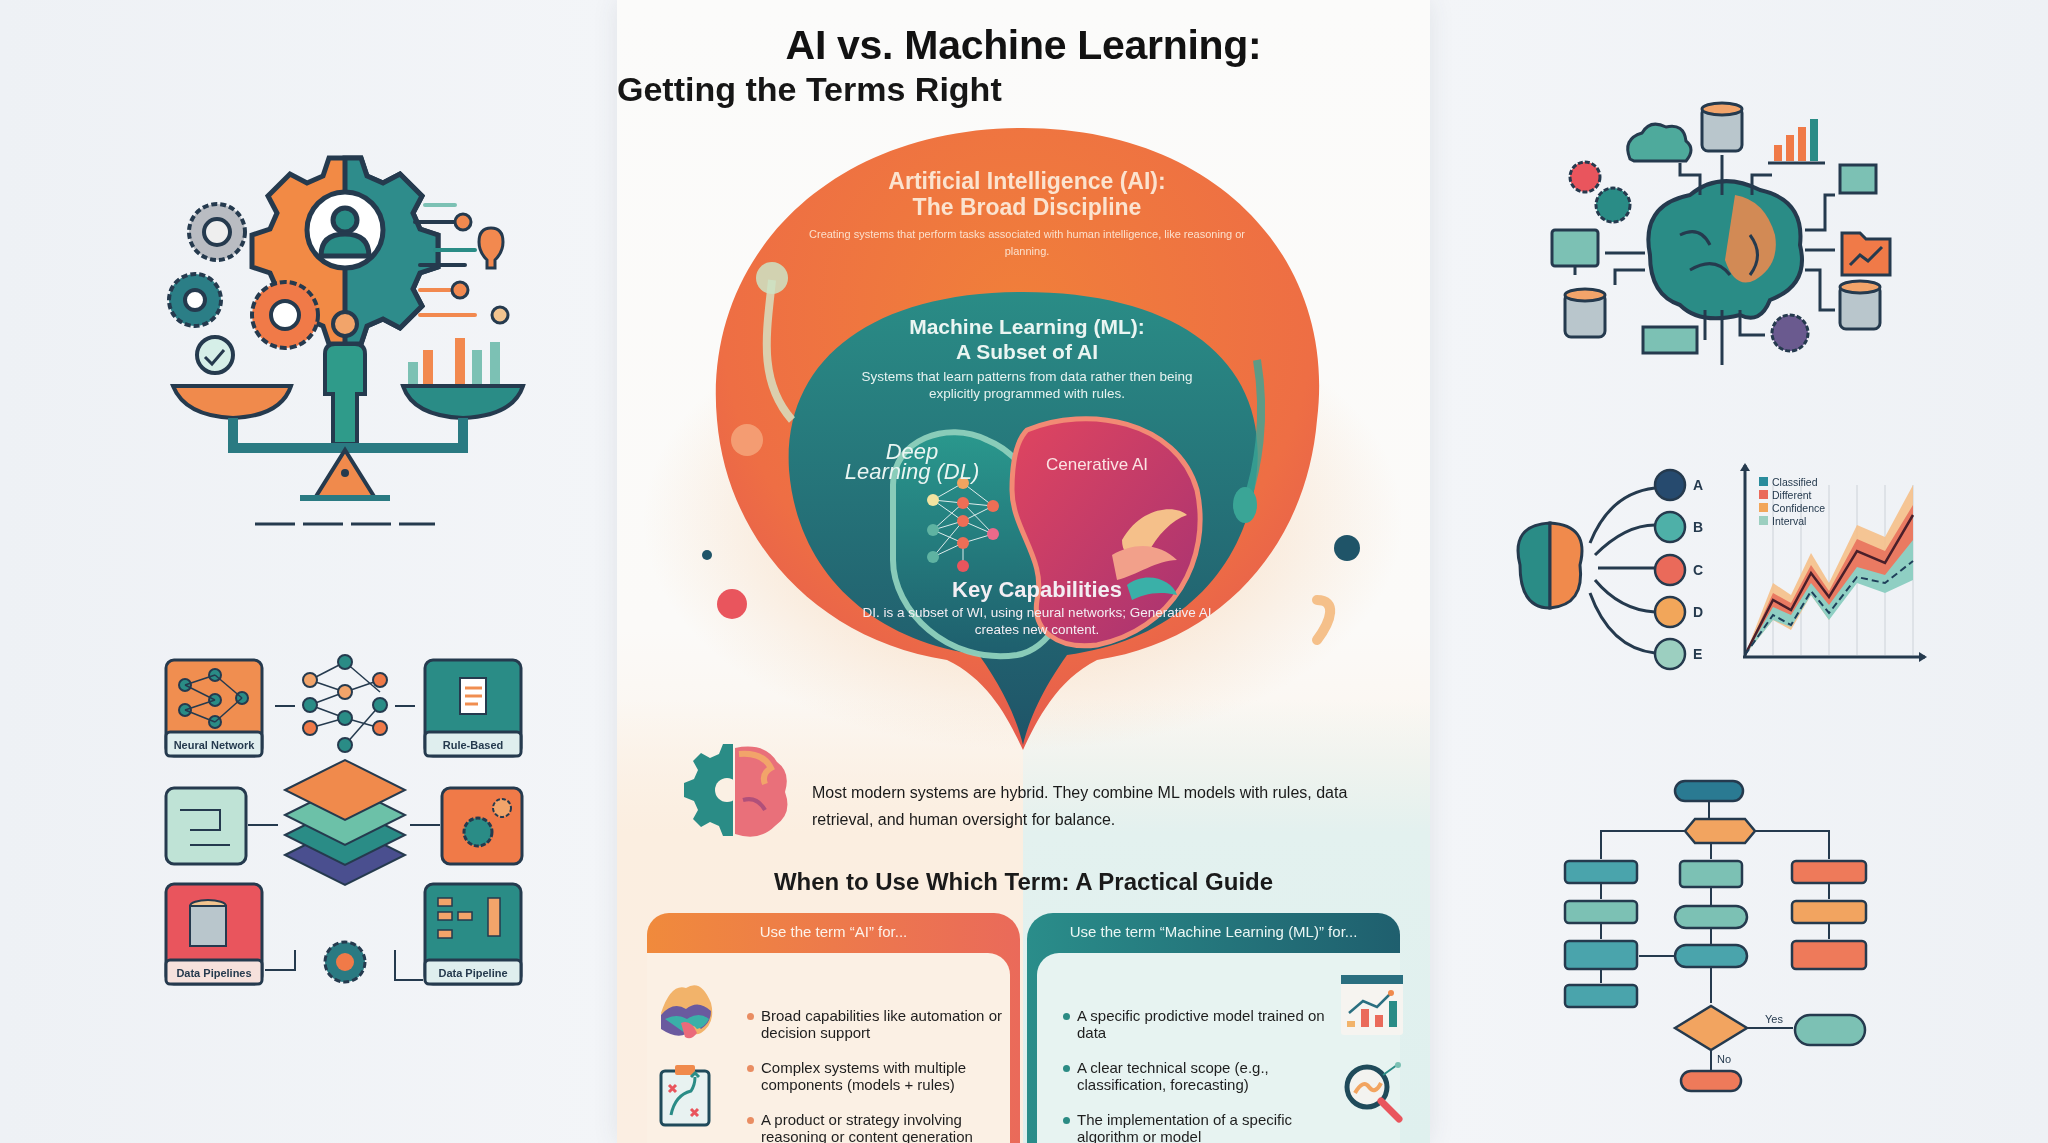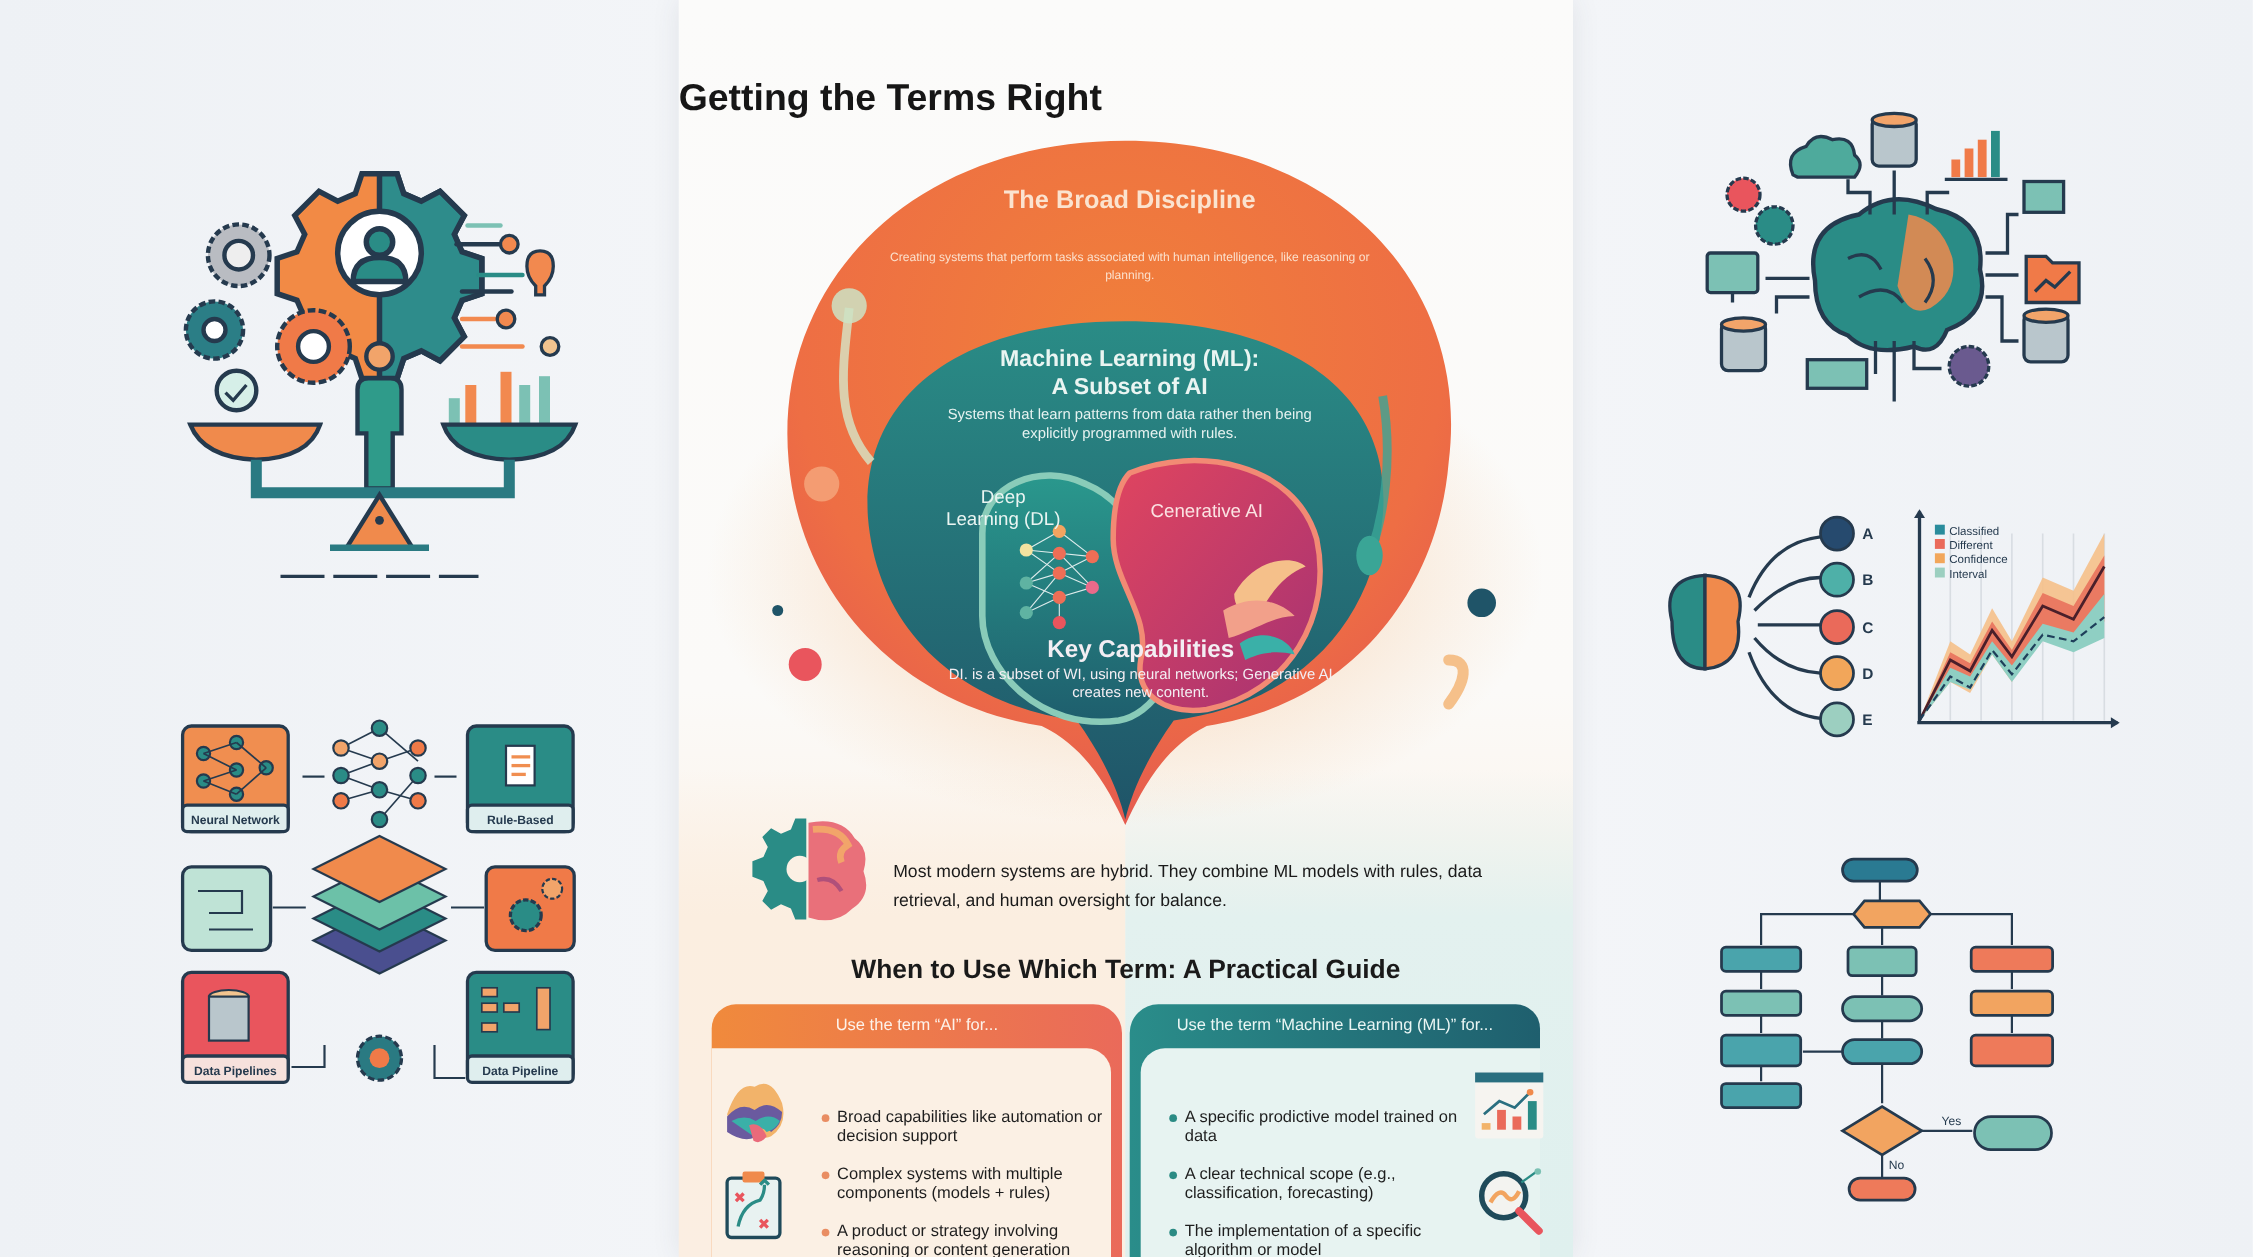--- a/index.html
+++ b/index.html
@@ -34,21 +34,21 @@
     .subtitle {
       position: absolute; left: 0; width: 100%; top: 70px; text-align: left;
       font-size: 34px; color: #161616;
     }
     .venn { position: absolute; left: 0; top: 110px; }
     .venn-text { position: absolute; text-align: center; color: #fff; }
     .ai-title { left: 180px; width: 460px; top: 168px; font-size: 23px; font-weight: 700; color: #fbe3cf; line-height: 26px; }
     .ai-desc  { left: 180px; width: 460px; top: 226px; font-size: 11px; color: #fbe0cc; line-height: 17px; }
     .ml-title { left: 220px; width: 380px; top: 314px; font-size: 21px; font-weight: 700; color: #eaf5f2; line-height: 25px; }
     .ml-desc  { left: 220px; width: 380px; top: 368px; font-size: 13.5px; color: #e6f2f0; line-height: 17px; }
-    .dl-title { left: 220px; width: 150px; top: 442px; font-size: 17px; color: #eaf5f2; line-height: 20px; }
+    .dl-title { left: 220px; width: 150px; top: 442px; font-size: 22px; color: #eaf5f2; line-height: 20px; font-style: italic; }
     .gen-title{ left: 400px; width: 160px; top: 455px; font-size: 17px; color: #fbe3e3; }
     .kc-title { left: 300px; width: 240px; top: 577px; font-size: 22px; font-weight: 700; color: #f3eef3; }
     .kc-desc  { left: 240px; width: 360px; top: 604px; font-size: 13.5px; color: #f3eef3; line-height: 17px; }
 
     .hybrid-icon { position: absolute; left: 66px; top: 740px; }
     .hybrid-text {
       position: absolute; left: 195px; top: 779px; width: 590px;
       font-size: 16px; font-weight: 400; color: #1a1a1a; line-height: 27px;
     }
     .guide-title {
@@ -425,20 +425,21 @@
       <text x="210" y="250">Yes</text>
       <text x="162" y="290">No</text>
     </g>
   </svg>
 </div>
 
 <div class="poster">
   <div class="poster-bg-left"></div>
   <div class="poster-bg-right"></div>
 
+  <h1 class="title">AI vs. Machine Learning:</h1>
   <h2 class="subtitle">Getting the Terms Right</h2>
 
   <svg class="venn" width="813" height="640" viewBox="0 110 813 640">
     <defs>
       <radialGradient id="gAI" cx="50%" cy="30%" r="70%">
         <stop offset="0%" stop-color="#f07f3a"></stop>
           <stop offset="70%" stop-color="#ee6e44"></stop>
           <stop offset="100%" stop-color="#e55a4f"></stop>
       </radialGradient>
       <linearGradient id="gML" x1="0" y1="0" x2="0" y2="1">
@@ -508,20 +509,21 @@
       <circle cx="376" cy="506" r="6" fill="#ee6e56"></circle>
         <circle cx="376" cy="534" r="6" fill="#ea6a8a"></circle>
     </g>
 
     <path d="M505,540 C525,505 560,505 570,515 C555,520 540,535 530,555 C515,560 505,555 505,540Z" fill="#f5c08a"></path>
     <path d="M495,555 C520,540 545,545 560,560 C540,560 520,575 500,580Z" fill="#f2a08a"></path>
     <path d="M510,585 C530,570 555,580 560,595 C540,590 525,595 515,600Z" fill="#3ab0a8"></path>
   </svg>
 
   <div class="venn-text ai-title">
+    <div>Artificial Intelligence (AI):</div>
     <div>The Broad Discipline</div>
   </div>
   <div class="venn-text ai-desc">Creating systems that perform tasks associated with human intelligence, like reasoning or planning.</div>
 
   <div class="venn-text ml-title">
     <div>Machine Learning (ML):</div>
     <div>A Subset of AI</div>
   </div>
   <div class="venn-text ml-desc">Systems that learn patterns from data rather then being explicitly programmed with rules.</div>
 

